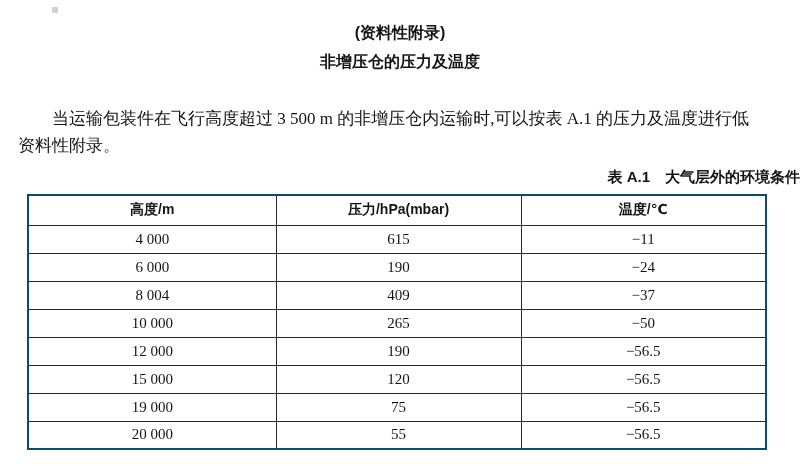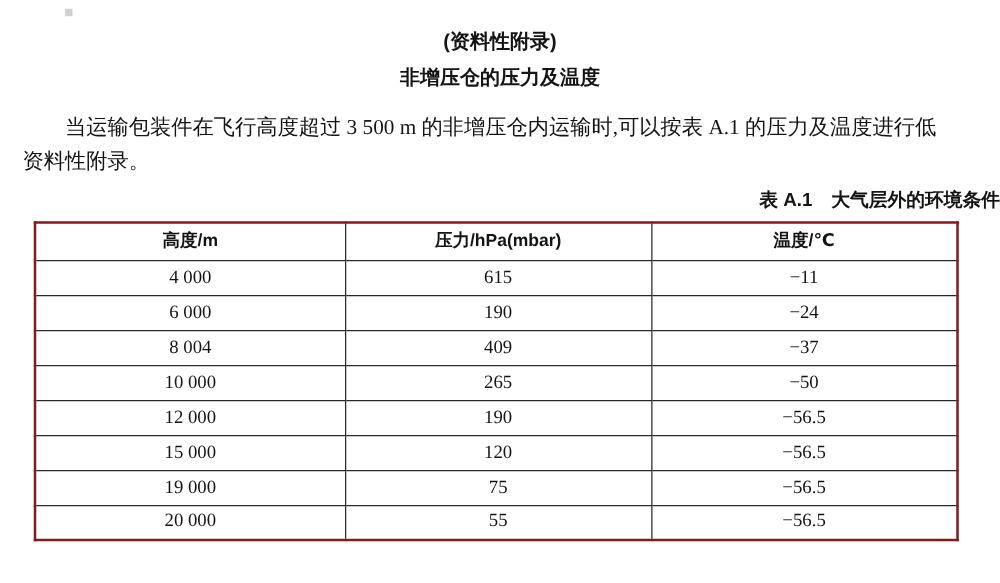--- a/index.html
+++ b/index.html
@@ -20,40 +20,40 @@
   }
   .title-line2 {
     font-family: "Liberation Sans", "DejaVu Sans", sans-serif;
     font-size: 16px; font-weight: bold; margin-top: 9px;
   }
   .title-line3 {
     font-family: "Liberation Sans", "DejaVu Sans", sans-serif;
     font-size: 16px; font-weight: bold; margin-top: 8px;
   }
   .paragraph {
-    margin-top: 15px;
+    margin-top: 32px;
     padding-left: 18px; padding-right: 12px;
     font-size: 17px; line-height: 27px;
     text-align: justify;
   }
   .paragraph .p-line1 { display: block; text-indent: 2em; }
   .paragraph .p-line2 { display: block; }
   .table-caption {
     text-align: right;
     font-family: "Liberation Sans", "DejaVu Sans", sans-serif;
     font-weight: bold; font-size: 15px;
     margin-top: 9px;
   }
   .env-table {
     border-collapse: collapse;
     table-layout: fixed;
     width: 738px;
     margin-left: 27px;
     margin-top: 7px;
-    border: 2px solid #7f1d1d;
+    border: 2px solid #0c4a6e;
   }
   .env-table col.c1 { width: 248px; }
   .env-table col.c2 { width: 245px; }
   .env-table col.c3 { width: 245px; }
   .env-table th, .env-table td {
     border: 1px solid #2a2a2a;
     height: 28px;
     text-align: center;
     vertical-align: middle;
   }

